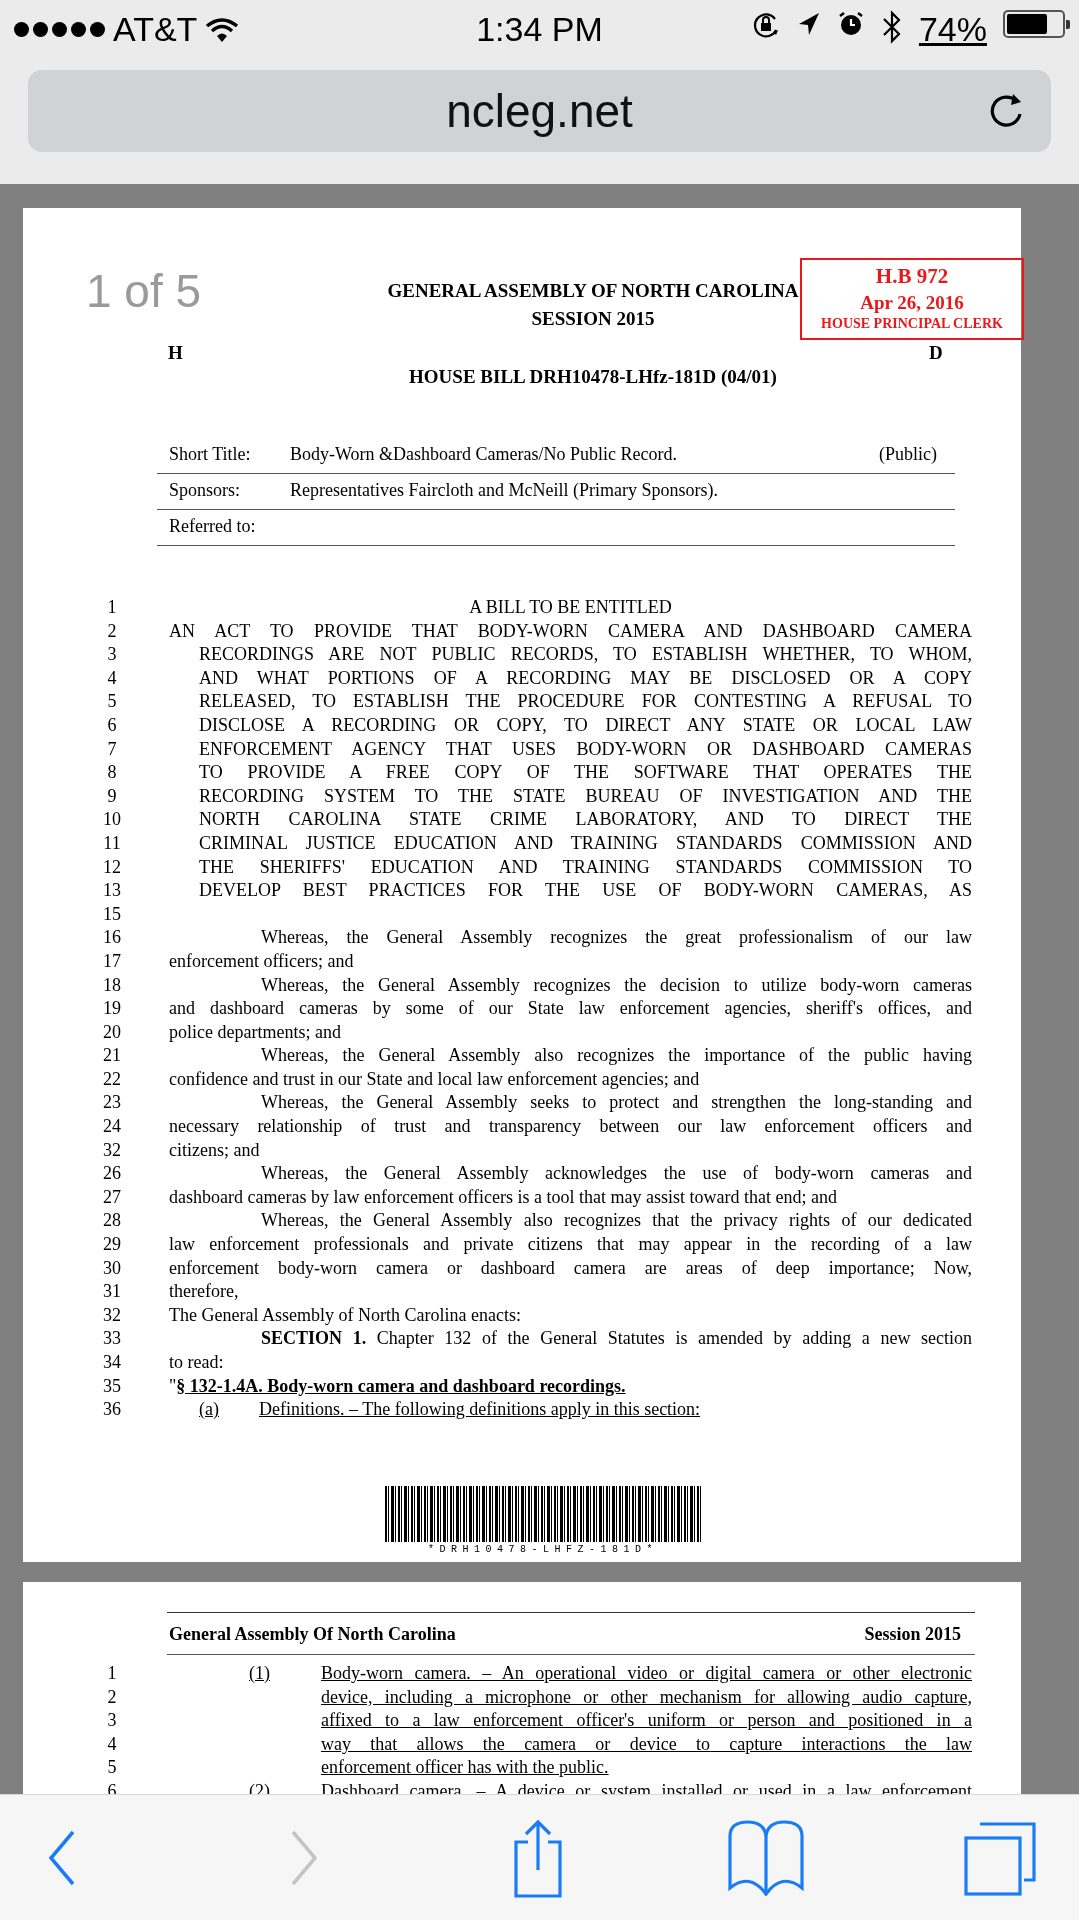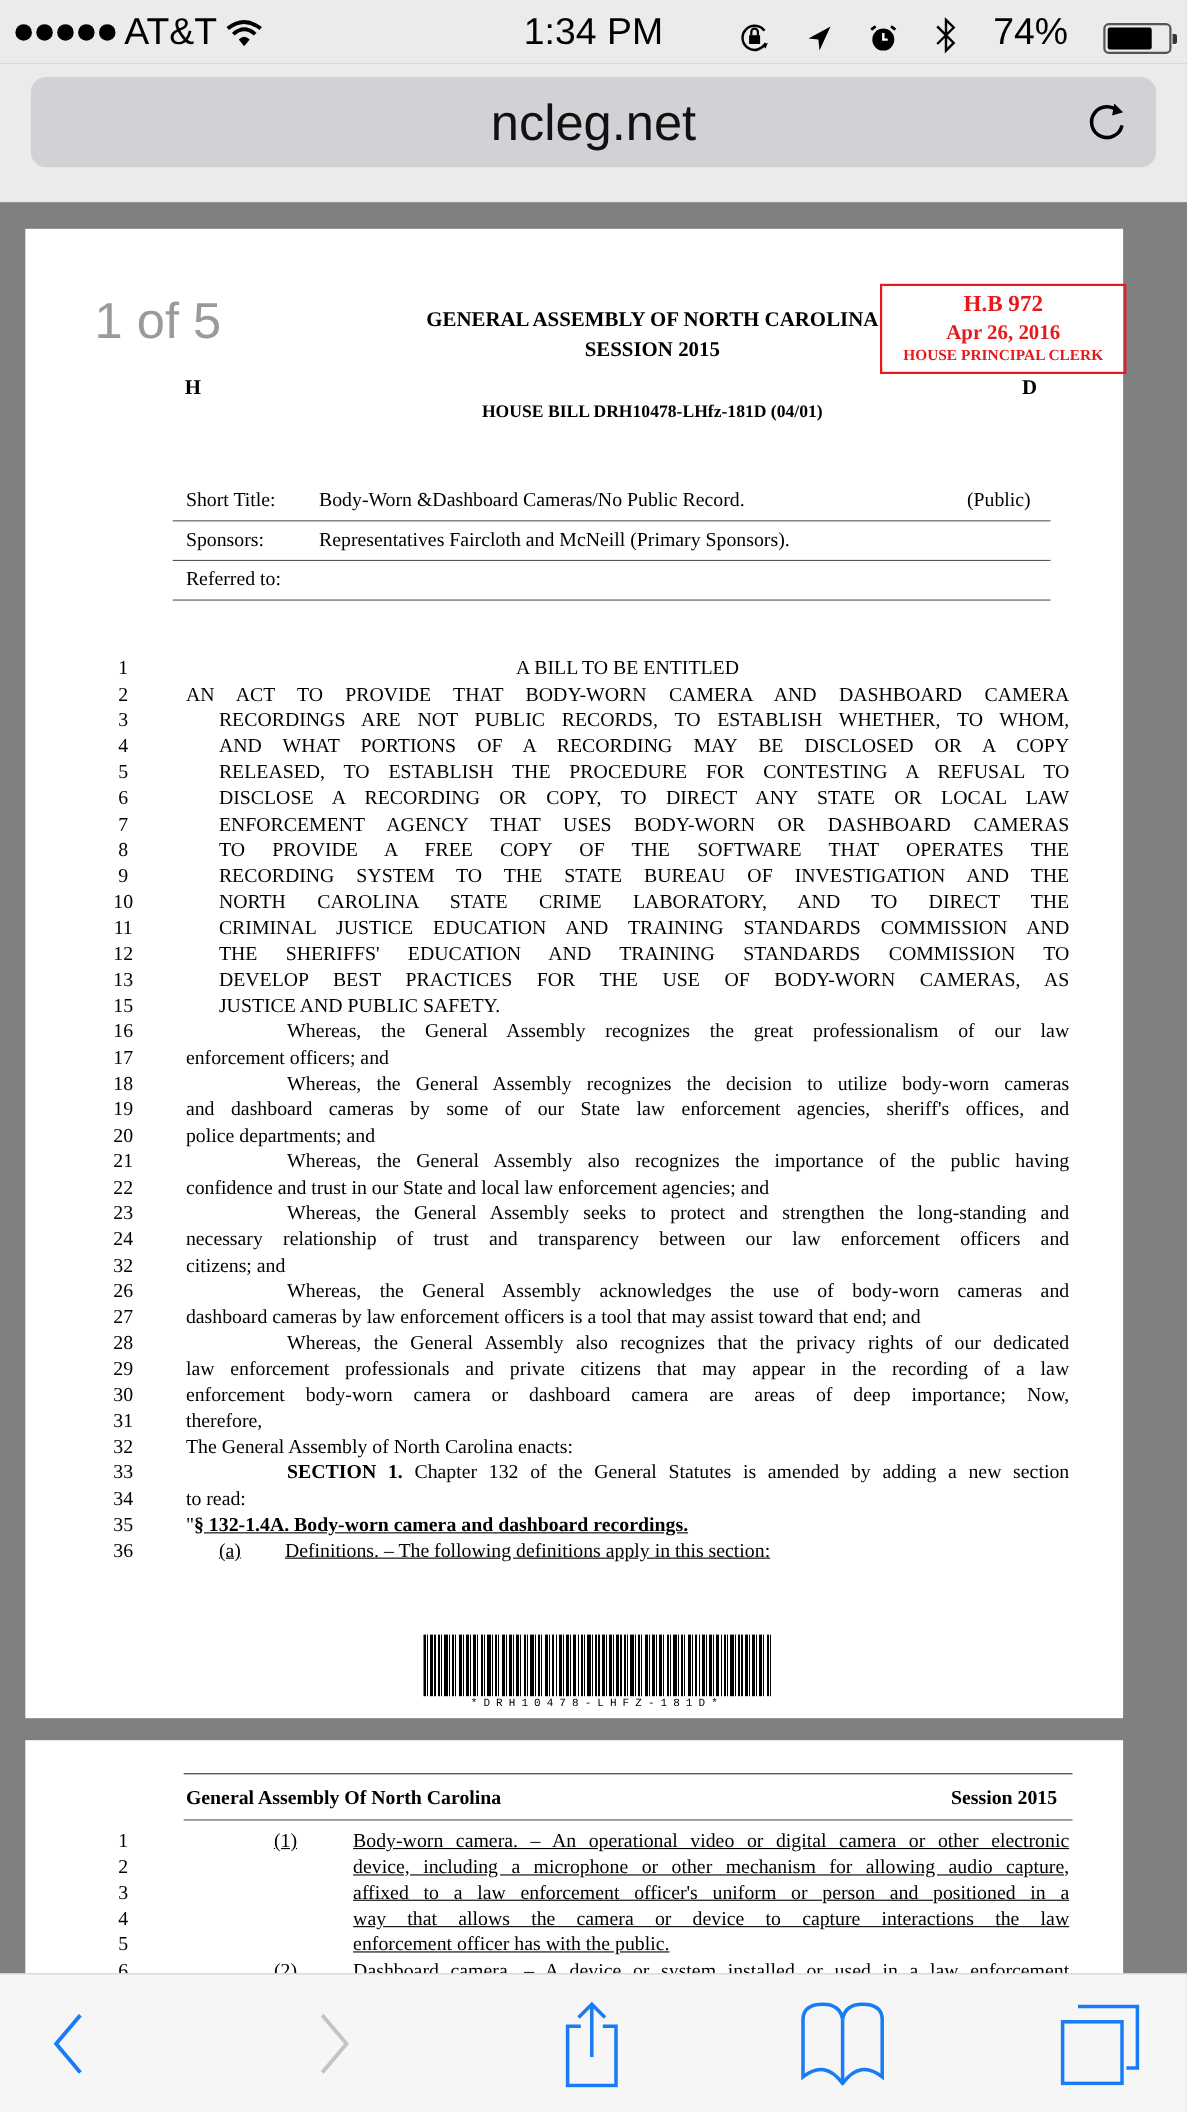--- a/index.html
+++ b/index.html
@@ -6,21 +6,21 @@
   html, body { width: 1079px; height: 1920px; overflow: hidden; background: #808080; }
   body { position: relative; font-family: "Liberation Serif", serif; color: #000; }
 
   
   .status-bar { position: absolute; left: 0; top: 0; width: 1079px; height: 58px; background: #ebebeb;
     font-family: "Liberation Sans", sans-serif; font-size: 34px; color: #000; }
   .sb-left { position: absolute; left: 14px; top: 10px; display: flex; align-items: center; gap: 8px; }
   .signal-dots { display: flex; gap: 4px; }
   .signal-dots span { width: 15px; height: 15px; border-radius: 50%; background: #000; display: inline-block; }
   .sb-time { position: absolute; left: 0; width: 1079px; top: 10px; text-align: center; font-weight: 500; }
-  .sb-right { position: absolute; right: 14px; top: 10px; display: flex; align-items: flex-end; gap: 32px; }
+  .sb-right { position: absolute; right: 14px; top: 10px; display: flex; align-items: flex-start; gap: 16px; text-decoration: underline; }
   .battery { width: 62px; height: 28px; border: 2px solid #555; border-radius: 5px; position: relative; padding: 2px; }
   .battery-fill { height: 100%; width: 74%; background: #000; border-radius: 2px; }
   .battery:after { content: ""; position: absolute; right: -7px; top: 8px; width: 4px; height: 9px; background: #333; border-radius: 0 2px 2px 0; }
 
   
   .nav-bar { position: absolute; left: 0; top: 58px; width: 1079px; height: 126px; background: #ebebeb; }
   .url-field { position: absolute; left: 28px; top: 12px; width: 1023px; height: 82px; background: #d1d2d5;
     border-radius: 14px; padding-left: 40px; }
   .url-text { position: absolute; left: 0; width: 100%; top: 14px; text-align: center;
     font-family: "Liberation Sans", sans-serif; font-size: 46px; color: #111; }
@@ -33,21 +33,21 @@
   .page2 { top: 1398px; height: 400px; }
 
   .page-counter { position: absolute; left: 63px; top: 56px; font-family: "Liberation Sans", sans-serif;
     font-size: 46px; color: #9a9a9a; }
 
   .hdr-center { position: absolute; left: 250px; width: 640px; text-align: center; font-weight: bold; font-size: 19px; }
   .hdr-ga { top: 72px; }
   .hdr-session { top: 100px; }
   .hdr-h { position: absolute; left: 145px; top: 134px; font-weight: bold; font-size: 19px; }
   .hdr-d { position: absolute; left: 906px; top: 134px; font-weight: bold; font-size: 19px; }
-  .hdr-bill { position: absolute; left: 250px; width: 640px; top: 158px; text-align: center; font-weight: bold; font-size: 16px; }
+  .hdr-bill { position: absolute; left: 250px; width: 640px; top: 158px; text-align: center; font-weight: bold; font-size: 19px; }
 
   .stamp { position: absolute; left: 777px; top: 50px; width: 224px; height: 82px; border: 2px solid #e8191a;
     color: #e8191a; text-align: center; font-weight: bold; }
   .stamp-hb { font-size: 21px; margin-top: 4px; }
   .stamp-date { font-size: 19px; margin-top: 3px; }
   .stamp-clerk { font-size: 14px; margin-top: 2px; }
 
   .meta-table { position: absolute; left: 134px; top: 226px; width: 798px; font-size: 18px; }
   .meta-row { position: relative; height: 36px; border-bottom: 1.5px solid #555; }
   .meta-row.first { height: 40px; }
@@ -221,21 +221,20 @@
       <div class="line">
           <span class="ln">12</span>
           <span class="txt indent">THE SHERIFFS' EDUCATION AND TRAINING STANDARDS COMMISSION TO</span>
         </div>
       <div class="line">
           <span class="ln">13</span>
           <span class="txt indent">DEVELOP BEST PRACTICES FOR THE USE OF BODY-WORN CAMERAS, AS</span>
         </div>
       <div class="line">
           <span class="ln">15</span>
-          <span class="txt indent last">JUSTICE AND PUBLIC SAFETY.</span>
         </div>
       <div class="line">
           <span class="ln">16</span>
           <span class="txt para">Whereas, the General Assembly recognizes the great professionalism of our law</span>
         </div>
       <div class="line">
           <span class="ln">17</span>
           <span class="txt last">enforcement officers; and</span>
         </div>
       <div class="line">

